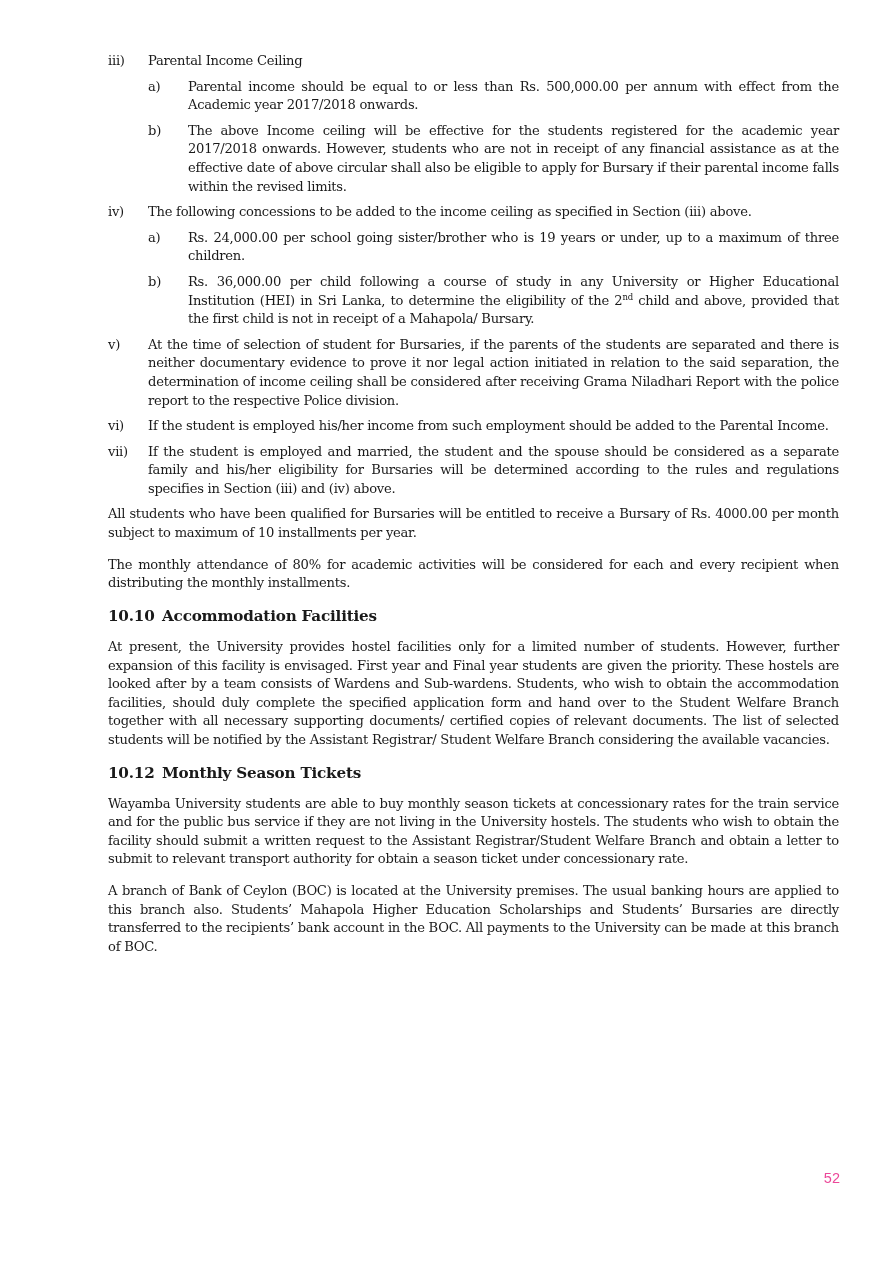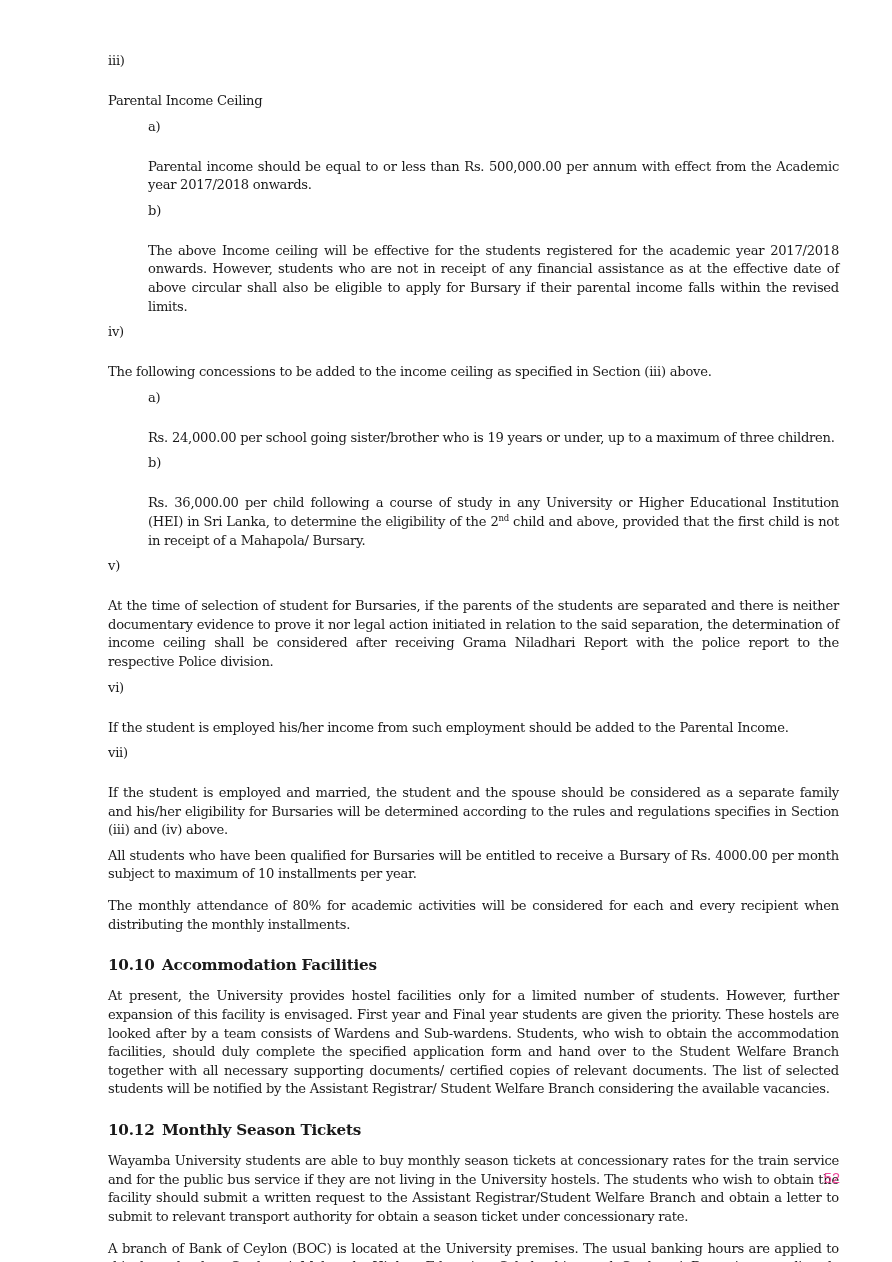--- a/index.html
+++ b/index.html
@@ -2,30 +2,30 @@
 <html><head>
   <meta charset="utf-8">
   <style>
     html, body { margin: 0; padding: 0; background: #ffffff; }
     body {
       width: 892px; height: 1262px; position: relative; overflow: hidden;
       font-family: "DejaVu Serif", "Liberation Serif", serif;
       color: #1a1a1a;
     }
     .page { position: absolute; left: 108px; top: 52px; width: 731px; }
-    .t { font-size: 13.1px; line-height: 18.6px; text-align: justify; letter-spacing: -0.25px; flex-direction: column; }
+    .t { font-size: 13.1px; line-height: 18.6px; text-align: justify; letter-spacing: -0.25px; }
     .row { display: flex; }
     .num-roman { width: 40px; flex: 0 0 40px; }
     .num-alpha { width: 40px; flex: 0 0 40px; }
     .lvl1 { margin-bottom: 7px; }
     .lvl2 { margin-left: 40px; margin-bottom: 7px; }
     .body-text { flex: 1 1 auto; }
     .para { margin-bottom: 9px; }
     h2 {
-      font-size: 15.2px; font-weight: bold; margin: 22px 0 8px 0; letter-spacing: -0.2px;
+      font-size: 15.2px; font-weight: bold; margin: 14px 0 8px 0; letter-spacing: -0.2px;
       display: flex; color: #1a1a1a;
     }
     h2 .sec-num { width: 54px; flex: 0 0 54px; }
     sup { font-size: 8.5px; line-height: 0; }
     .page-number {
       position: absolute; right: 52px; top: 1170px;
       font-family: "Liberation Sans", "DejaVu Sans", sans-serif; font-size: 14.5px; color: #ec4899;
     }
   </style>
 </head>

